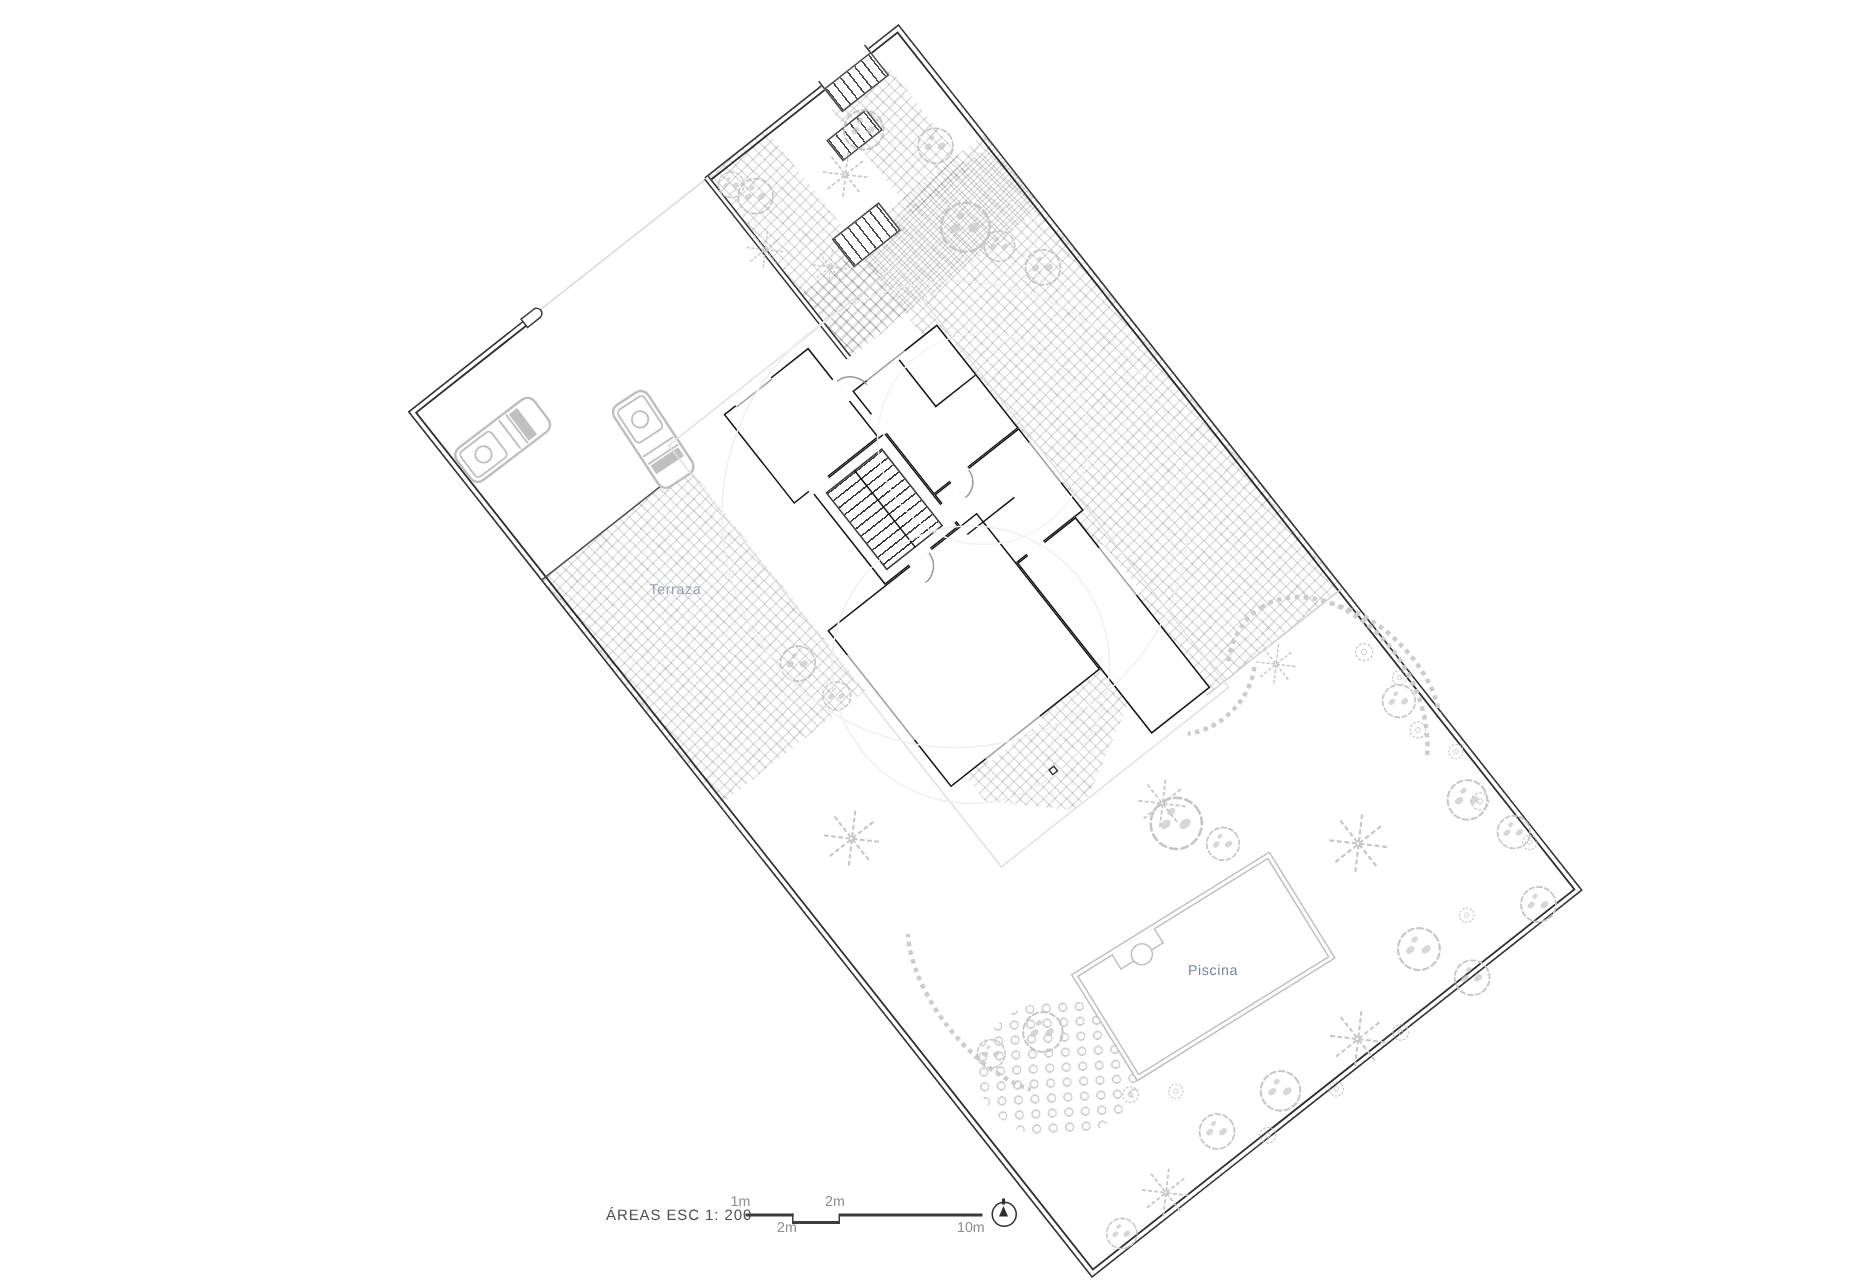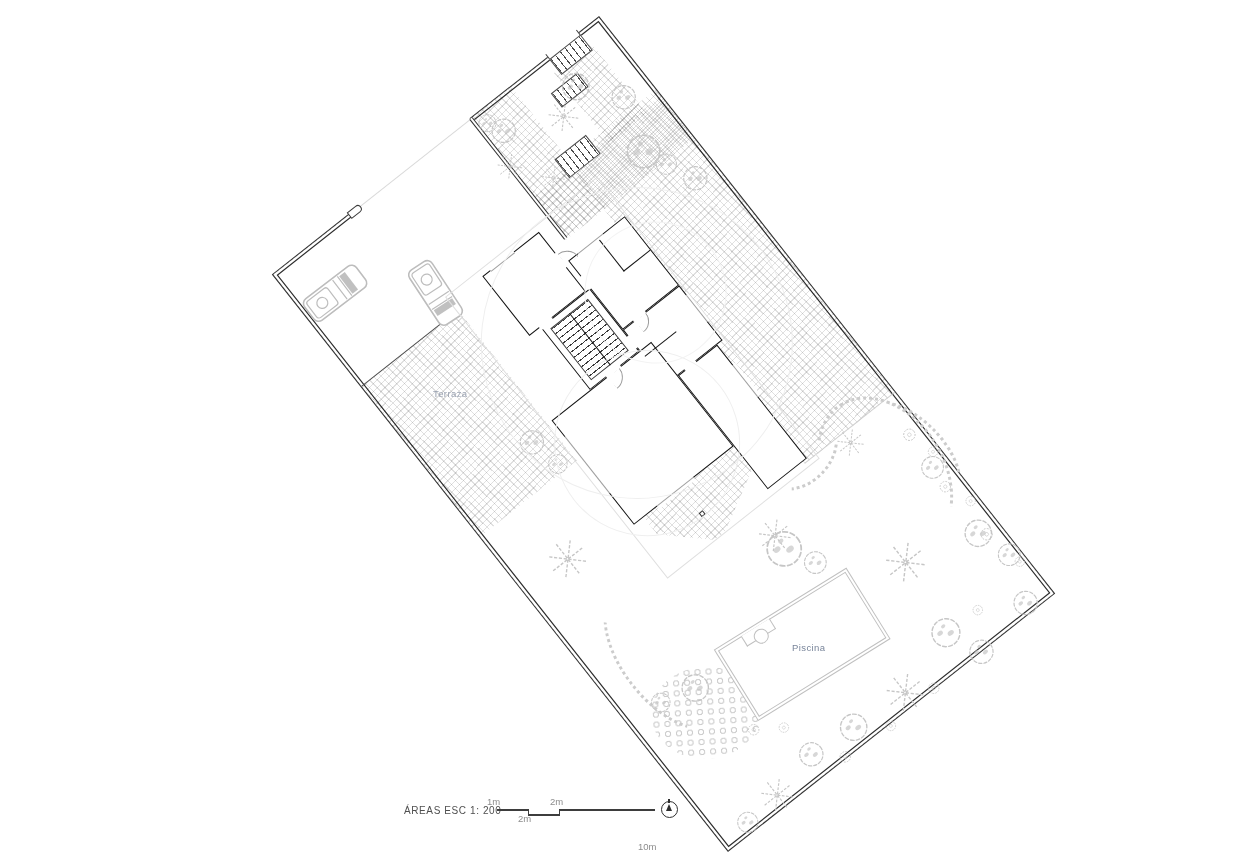--- a/index.html
+++ b/index.html
@@ -407,20 +407,20 @@
   <div class="sbar" style="left:497px;top:809px;width:158px;height:9px;">
     <div class="seg" style="left:0;top:0;width:32px;height:1.8px;"></div>
     <div class="seg" style="left:31px;top:0;width:1.4px;height:7.2px;"></div>
     <div class="seg" style="left:31px;top:5.4px;width:32px;height:1.8px;"></div>
     <div class="seg" style="left:62px;top:0;width:1.4px;height:7.2px;"></div>
     <div class="seg" style="left:63px;top:0;width:95px;height:1.8px;"></div>
   </div>
   <div class="mark" style="left:487px;top:796px;">1m</div>
   <div class="mark" style="left:518px;top:813px;">2m</div>
   <div class="mark" style="left:550px;top:796px;">2m</div>
-  <div class="mark" style="left:638px;top:813px;margin-top:28px;">10m</div>
+  <div class="mark" style="left:638px;top:813px;">10m</div>
 
   <div class="north" style="left:661px;top:801px;">
     <div class="tick"></div>
     <div class="needle"></div>
   </div>
 
 </div>
 
 </body></html>

